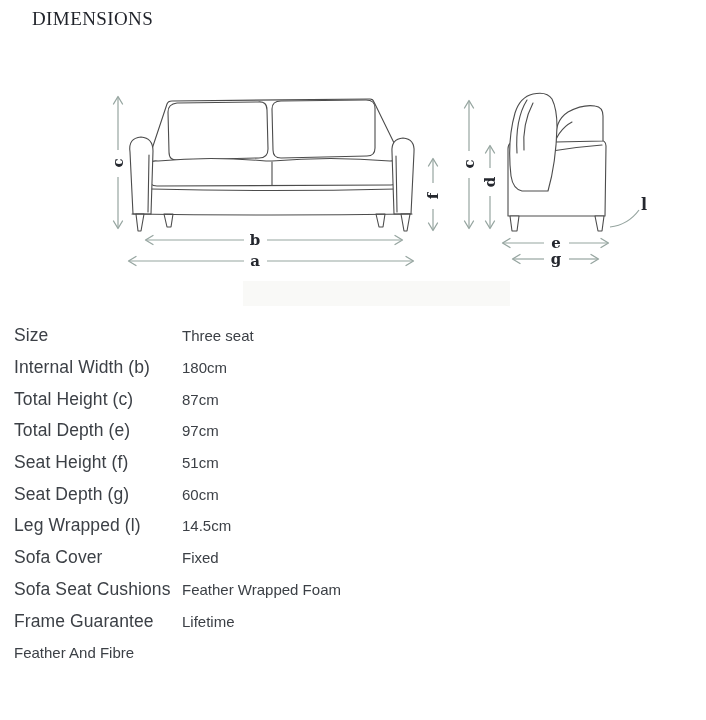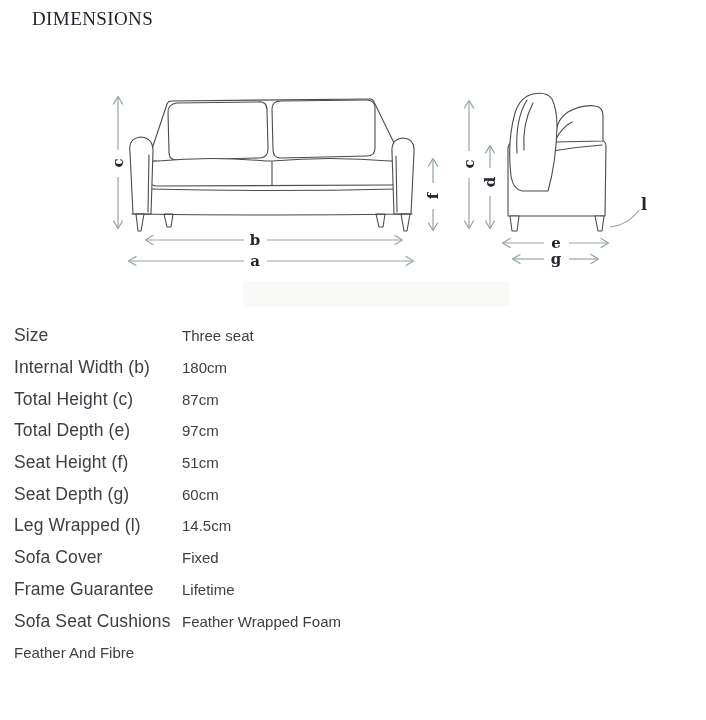--- a/index.html
+++ b/index.html
@@ -149,25 +149,25 @@
     </div>
     <div class="spec-row">
       <div class="spec-label">Leg Wrapped (l)</div>
       <div class="spec-value">14.5cm</div>
     </div>
     <div class="spec-row">
       <div class="spec-label">Sofa Cover</div>
       <div class="spec-value">Fixed</div>
     </div>
     <div class="spec-row">
+      <div class="spec-label">Sofa Seat Cushions</div>
+      <div class="spec-value">Feather Wrapped Foam</div>
+    </div>
+    <div class="spec-row">
       <div class="spec-label">Frame Guarantee</div>
       <div class="spec-value">Lifetime</div>
-    </div>
-    <div class="spec-row">
-      <div class="spec-label">Sofa Seat Cushions</div>
-      <div class="spec-value">Feather Wrapped Foam</div>
     </div>
     <div class="spec-row">
       <div class="spec-value">Feather And Fibre</div>
     </div>
   </div>
 
 </div>
 
 </body></html>

